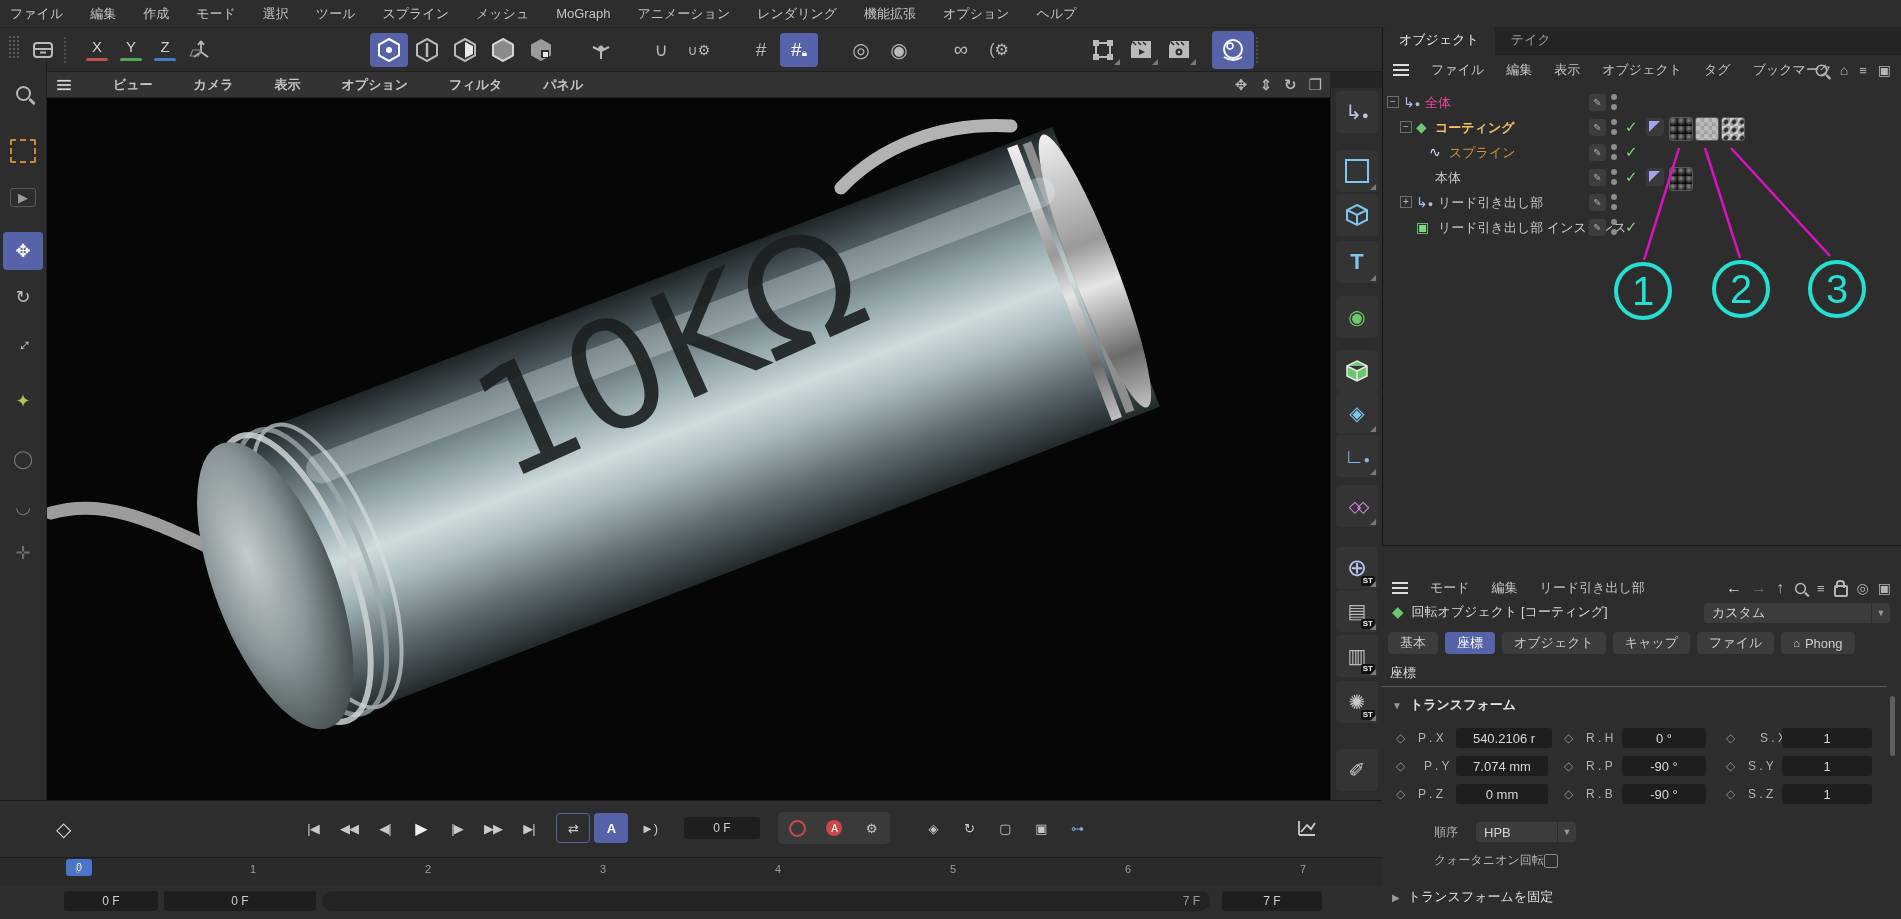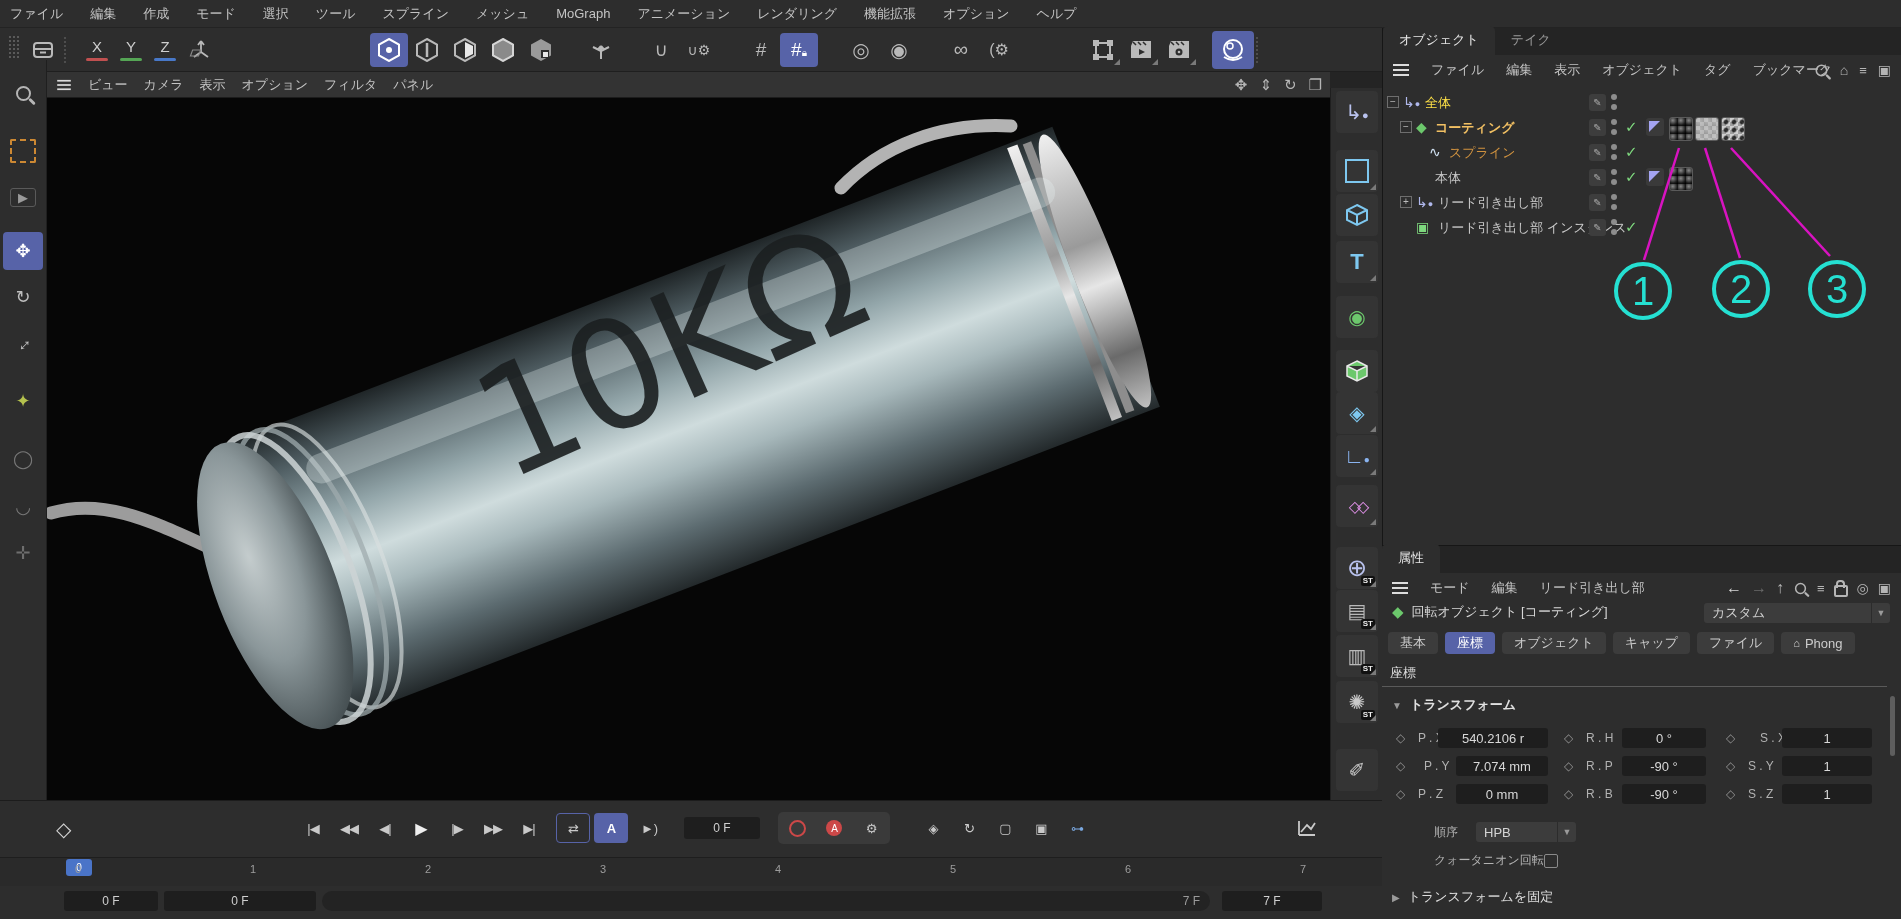--- a/index.html
+++ b/index.html
@@ -18,21 +18,21 @@
   #toolbar{left:0;top:28px;width:1382px;height:44px;background:#2d2d2d;border-bottom:1px solid #1f1f1f;display:flex;align-items:center;box-sizing:border-box;padding-left:4px;}
   .tb-dots{width:12px;height:30px;background:radial-gradient(#5a5a5a 1px,transparent 1.3px);background-size:4px 4px;margin:0 4px;}
   .tb-sep{width:8px;height:26px;border-left:2px dotted #4d4d4d;margin:0 6px 0 2px;}
   .tbtn{width:38px;height:34px;border-radius:4px;display:flex;flex-direction:column;align-items:center;justify-content:center;color:#b9b9b9;font-size:17px;position:relative;flex:0 0 auto;}
   .tbtn.on{background:#5763a8;color:#fff;}
   .axis-btn{width:34px;height:30px;font-size:15px;color:#cfcfcf;display:flex;flex-direction:column;align-items:center;justify-content:center;gap:3px;border-radius:4px;}
   .axis-bar{width:22px;height:3px;border-radius:2px;}
   .hexi{width:22px;height:24px;display:block;}
   .flyout::after{content:"";position:absolute;right:2px;bottom:2px;border-left:6px solid transparent;border-bottom:6px solid #7a7a7a;}
   
-  #vpmenu{left:46px;top:72px;width:1284px;height:26px;background:#333333;border-bottom:1px solid #1c1c1c;display:flex;align-items:center;gap:16px;padding-left:10px;box-sizing:border-box;color:#c4c4c4;}
+  #vpmenu{left:46px;top:72px;width:1284px;height:26px;background:#333333;border-bottom:1px solid #1c1c1c;display:flex;align-items:center;gap:41px;padding-left:10px;box-sizing:border-box;color:#c4c4c4;font-weight:bold;}
   .vp-right-icons{position:absolute;right:8px;top:0;height:26px;display:flex;gap:12px;align-items:center;color:#b5b5b5;font-size:15px;}
   
   #viewport{left:46px;top:98px;width:1284px;height:702px;background:#060606;}
   
   #lefttb{left:0;top:60px;width:46px;height:740px;background:#2d2d2d;border-right:1px solid #1f1f1f;}
   .ltbtn{position:absolute;left:3px;width:40px;height:38px;border-radius:4px;display:flex;align-items:center;justify-content:center;color:#bdbdbd;font-size:18px;}
   .ltbtn.on{background:#5763a8;color:#fff;}
   .icon-search{width:11px;height:11px;border:2.5px solid #b5b5b5;border-radius:50%;position:relative;}
   .icon-search::after{content:"";position:absolute;width:8px;height:3px;background:#b5b5b5;transform:rotate(45deg);right:-7px;bottom:-4px;border-radius:2px;}
   .icon-marquee{width:22px;height:20px;border:2px dashed #cc8833;border-radius:2px;}
@@ -404,21 +404,21 @@
       <span class="icon-search" style="transform:scale(.8)"></span>
       <span>⌂</span>
       <span style="font-size:13px">≡</span>
       <span>▣</span>
     </div>
   </div>
 
   <div class="trow" style="top:62px">
     <span class="exp" style="left:4px">−</span>
     <span class="ticon" style="left:20px;color:#b0b8ec">↳<b style="font-size:9px">●</b></span>
-    <span class="lbl" style="left:42px;color:#fde047">全体</span>
+    <span class="lbl" style="left:42px;color:#ec4899">全体</span>
     <span class="pencil">✎</span>
     <span class="dots">
         <i></i>
         <i></i>
       </span>
   </div>
   <div class="trow" style="top:87px">
     <span class="exp" style="left:17px">−</span>
     <span class="ticon" style="left:33px;color:#6cc86c">◆</span>
     <span class="lbl" style="left:52px;color:#f2c063;font-weight:bold">コーティング</span>
@@ -486,23 +486,20 @@
     <span>1</span>
   </div>
 <div class="annot" style="left:1712px;top:260px">
     <span>2</span>
   </div>
 <div class="annot" style="left:1808px;top:260px">
     <span>3</span>
   </div>
 
 <div id="attr" class="abs">
-  <div class="tabstrip" style="top:0">
-    <div class="ptab on">属性</div>
-  </div>
   <div class="pmenu" style="top:28px">
     <div class="hamb"></div>
     <span>モード</span>
     <span>編集</span>
     <span>リード引き出し部</span>
     <div class="pm-icons" style="gap:9px">
       <span style="color:#d8d8d8;font-size:16px">←</span>
       <span style="color:#6a6a6a;font-size:16px">→</span>
       <span style="font-size:16px">↑</span>
       <span class="icon-search" style="transform:scale(.75)"></span>
@@ -544,21 +541,21 @@
   <div class="abs" style="left:8px;top:118px;color:#dedede">座標</div>
   <div class="abs" style="left:0;top:140px;width:505px;border-top:1px solid #5a5a5a"></div>
   <div class="row abs" style="left:10px;top:150px;gap:8px">
     <span style="color:#9a9a9a;font-size:10px">▼</span>
     <span style="color:#e0e0e0;font-weight:bold">トランスフォーム</span>
   </div>
 
   <div class="row abs" style="left:0;top:180px;width:505px;height:24px">
     <span class="diam abs" style="left:14px">◇</span>
     <span class="clabel abs" style="left:36px">P . X</span>
-    <div class="field abs" style="left:56px;width:110px">
+    <div class="field abs" style="left:74px;width:96px">
         <span>540.2106 r</span>
       </div>
     <span class="diam abs" style="left:182px">◇</span>
     <span class="clabel abs" style="left:204px">R . H</span>
     <div class="field abs" style="left:240px;width:84px">
         <span>0 °</span>
       </div>
     <span class="diam abs" style="left:344px">◇</span>
     <span class="clabel abs" style="left:378px">S . X</span>
     <div class="field abs" style="left:400px;width:90px">

